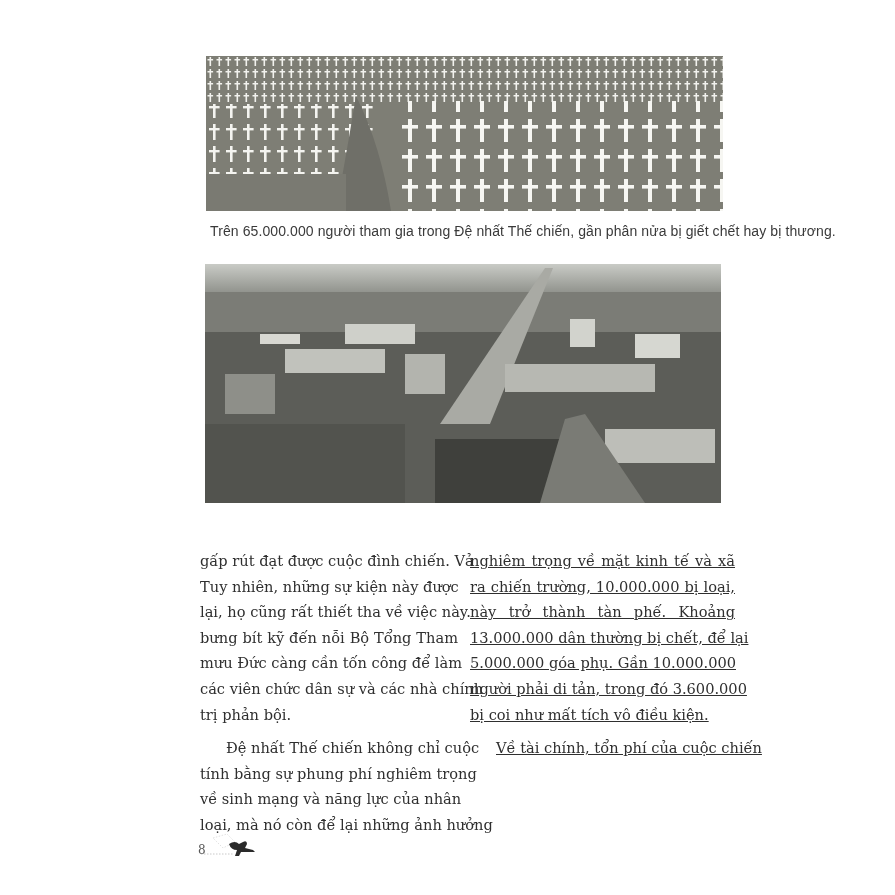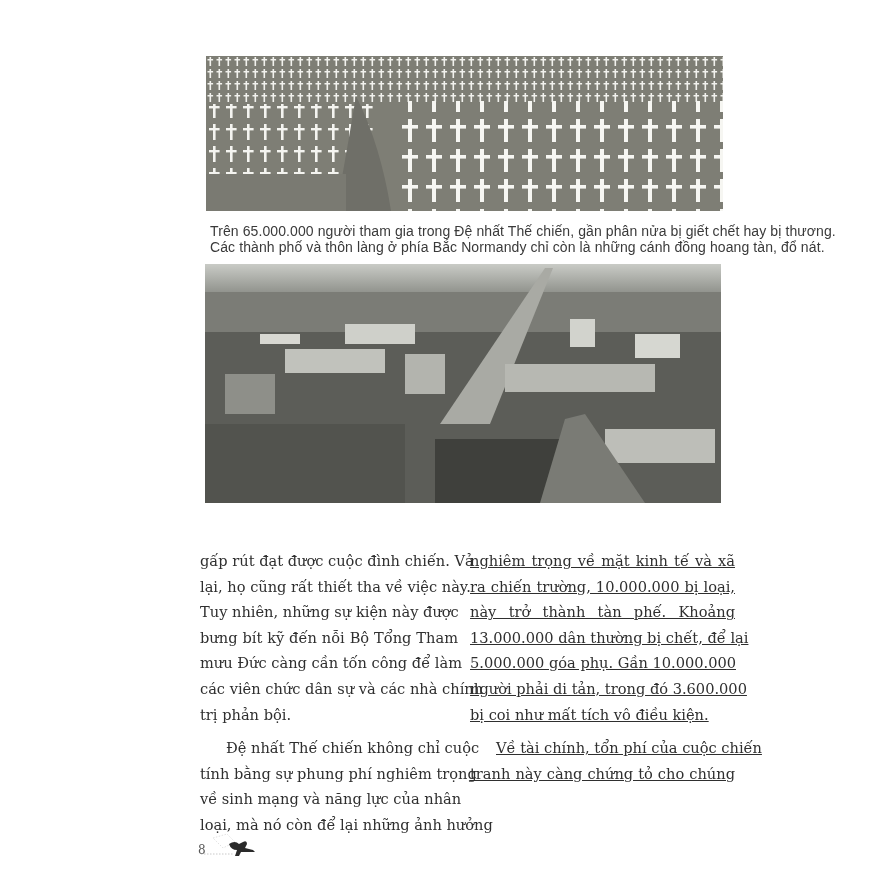--- a/index.html
+++ b/index.html
@@ -73,21 +73,20 @@
       <rect x="0" y="0" width="517" height="48" fill="url(#crossFar)"></rect>
       <rect x="0" y="48" width="170" height="72" fill="url(#crossMid)"></rect>
       <path d="M150 40 Q175 90 185 155 L130 155 Q140 100 150 40 Z" fill="#6f6f68"></path>
       <rect x="195" y="45" width="322" height="110" fill="url(#crossNear)"></rect>
       <rect x="0" y="118" width="140" height="37" fill="#7a7a72"></rect>
     </svg>
   </div>
 
   <div class="caption">
     <div>Trên 65.000.000 người tham gia trong Đệ nhất Thế chiến, gần phân nửa bị giết chết hay bị thương.</div>
-    <div>Các thành phố và thôn làng ở phía Bắc Normandy chỉ còn là những cánh đồng hoang tàn, đổ nát.</div>
   </div>
 
   <div class="photo-bottom">
     <svg viewBox="0 0 516 239" preserveAspectRatio="none">
       <defs>
         <linearGradient id="sky" x1="0" y1="0" x2="0" y2="1">
           <stop offset="0" stop-color="#c9cbc6"></stop>
           <stop offset="1" stop-color="#8e908a"></stop>
         </linearGradient>
       </defs>
@@ -111,22 +110,22 @@
       <rect x="0" y="160" width="200" height="79" fill="#52534e"></rect>
       <rect x="230" y="175" width="160" height="64" fill="#3f403c"></rect>
 
       <polygon points="360,155 335,239 440,239 380,150" fill="#7a7b75"></polygon>
     </svg>
   </div>
 
   <div class="col col-left">
     <p>
       <span class="line">gấp rút đạt được cuộc đình chiến. Vả</span>
+      <span class="line">Tuy nhiên, những sự kiện này được</span>
       <span class="line">lại, họ cũng rất thiết tha về việc này.</span>
-      <span class="line">Tuy nhiên, những sự kiện này được</span>
       <span class="line">bưng bít kỹ đến nỗi Bộ Tổng Tham</span>
       <span class="line">mưu Đức càng cần tốn công để làm</span>
       <span class="line">các viên chức dân sự và các nhà chính</span>
       <span class="line last">trị phản bội.</span>
     </p>
     <div class="para-gap"></div>
     <p>
       <span class="line indent">Đệ nhất Thế chiến không chỉ cuộc</span>
       <span class="line">tính bằng sự phung phí nghiêm trọng</span>
       <span class="line">về sinh mạng và năng lực của nhân</span>
@@ -140,21 +139,20 @@
       <span class="line">ra chiến trường, 10.000.000 bị loại,</span>
       <span class="line">này trở thành tàn phế. Khoảng</span>
       <span class="line">13.000.000 dân thường bị chết, để lại</span>
       <span class="line">5.000.000 góa phụ. Gần 10.000.000</span>
       <span class="line">người phải di tản, trong đó 3.600.000</span>
       <span class="line last">bị coi như mất tích vô điều kiện.</span>
     </p>
     <div class="para-gap"></div>
     <p>
       <span class="line indent">Về tài chính, tổn phí của cuộc chiến</span>
-      <span class="line">tranh này càng chứng tỏ cho chúng</span>
     </p>
   </div>
 
   <svg class="footer-ornament" viewBox="0 0 70 32">
     <path d="M8 26 L40 26" stroke="#bbb" stroke-width="0.8" fill="none" stroke-dasharray="1.5 1.5"></path>
     <path d="M20 10 L34 6 L42 14 L30 20 Z" stroke="#ccc" stroke-width="0.6" fill="none" stroke-dasharray="1.5 1.5"></path>
     <path d="M36 16 Q42 12 46 16 L50 14 Q54 12 54 16 L52 20 L60 22 L62 24 L48 24 L46 28 L42 28 L44 22 Q38 22 36 16 Z" fill="#2a2a2a"></path>
   </svg>
   <div class="page-number">8</div>
 

